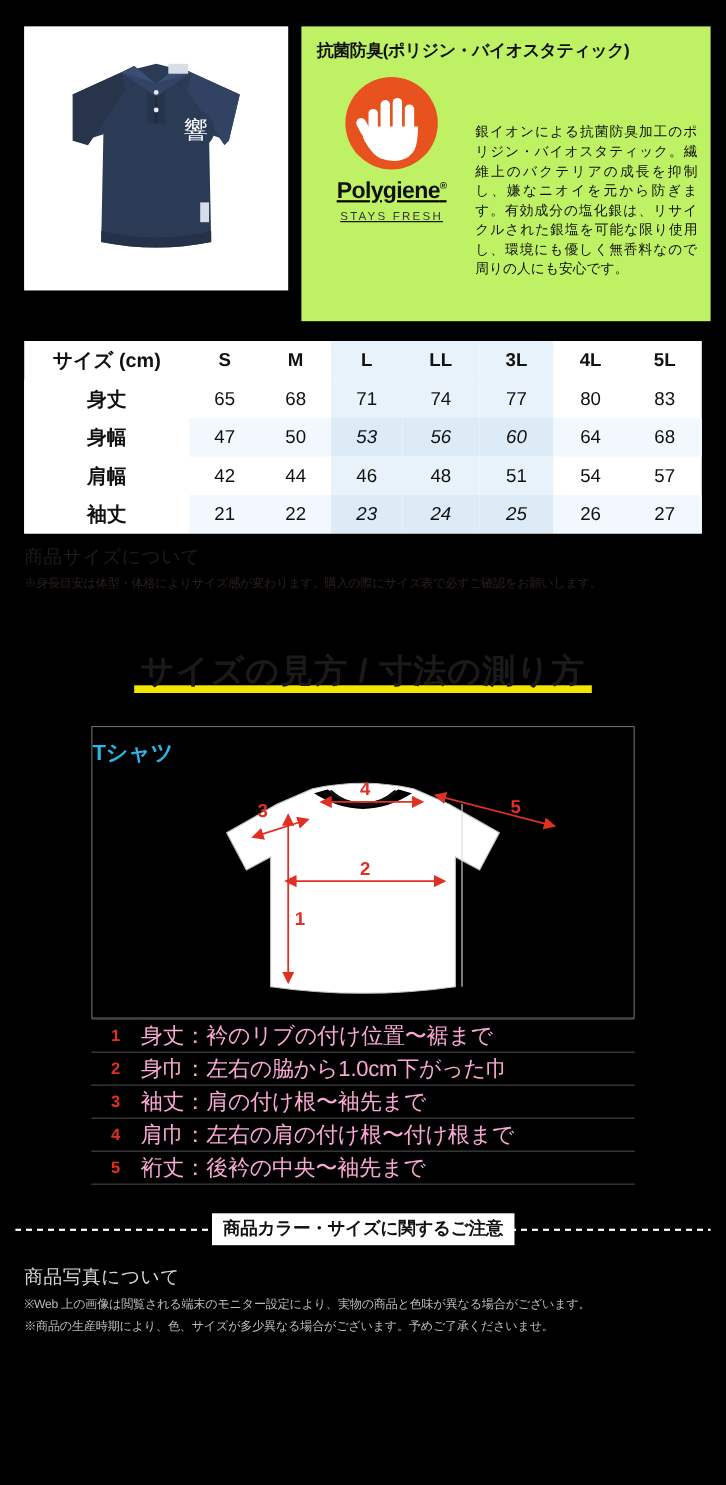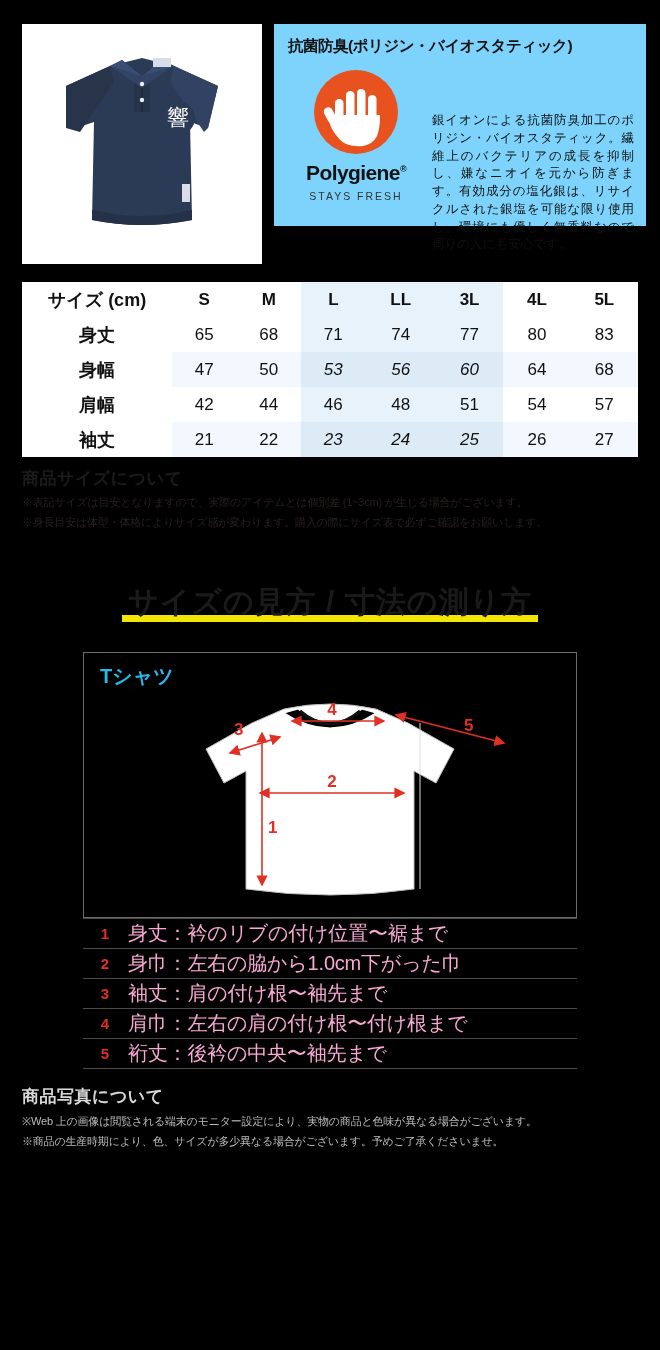--- a/index.html
+++ b/index.html
@@ -13,31 +13,31 @@
   .page { position: relative; width: 660px; height: 1350px; background: #000; }
 
   
   .top { display: flex; padding: 24px 22px 0 22px; gap: 12px; }
   .photo {
     width: 240px; height: 240px; background: #fff;
     position: relative; overflow: hidden; flex: none;
   }
   .shirt-wrap { position: absolute; inset: 0; }
   .poly-box {
-    width: 372px; height: 202px; background: #7dd3fc; flex: none;
+    width: 372px; height: 268px; background: #bef264; flex: none;
     padding: 10px 12px 8px 12px;
     position: relative;
   }
   .poly-title {
     font-size: 15.5px; font-weight: bold; color: #111;
     letter-spacing: -0.5px; white-space: nowrap;
     margin: 2px 0 6px 2px;
   }
   .poly-body { display: flex; gap: 6px; }
-  .poly-logo { width: 140px; flex: none; text-align: center; padding-top: 6px;}
+  .poly-logo { width: 140px; flex: none; text-align: center; padding-top: 6px; text-decoration: underline;}
   .poly-name {
     font-size: 21px; font-weight: bold; color: #111; letter-spacing: -0.6px;
     margin-top: 2px;
   }
   .poly-name sup { font-size: 9px; vertical-align: super; }
   .poly-sub { font-size: 10.5px; color: #333; letter-spacing: 2px; margin-top: 5px; }
   .poly-text {
     font-size: 12.5px; color: #111; line-height: 1.42;
     text-align: justify; flex: 1; padding-top: 2px; margin-top: 47px;
   }
@@ -54,21 +54,21 @@
     font-weight: bold; width: 150px; font-size: 18px;
   }
   .col-alt { background: #e8f2fa; }
   .row-alt td { background: #f2f8fd; }
   .row-alt td.col-alt { background: #ddebf7; font-style: italic; }
   table.sizes tbody tr td.rowhead { background: #fff !important; }
   table.sizes thead th.col-alt { background: #e8f2fa; }
 
   
   .note1 { margin: 10px 22px 0 22px; }
-  .note-title { font-size: 17px; color: #1c1c1c; font-weight: bold; letter-spacing: 0.5px; }
+  .note-title { font-size: 17px; color: #1c1c1c; font-weight: normal; letter-spacing: 0.5px; }
   .note-line { font-size: 11px; color: #2a2020; margin-top: 5px; letter-spacing: -0.2px; }
 
   
   .headline-wrap { margin-top: 52px; text-align: center; position: relative; height: 52px; }
   .headline {
     display: inline-block; position: relative;
     font-size: 30px; font-weight: bold; color: #1a1a1a;
     letter-spacing: 1px;
     text-align: center;
   }
@@ -77,21 +77,21 @@
     background: #f2e600;
   }
   .headline .txt { position: relative; z-index: 2; }
 
   
   .diagram {
     margin: 18px auto 0 auto; width: 494px; height: 266px;
     border: 1px solid #6b6b6b; background: #000; position: relative;
   }
   .diagram-label {
-    position: absolute; left: 16px; top: 10px;
+    position: absolute; left: 0; top: 10px;
     color: #29b6e8; font-size: 20px; font-weight: bold;
   }
 
   
   .legend { margin: 0 auto; width: 494px; border-collapse: collapse; }
   .legend tr { border-bottom: 1px solid #4a4a4a; }
   .legend tr:first-child { border-top: 1px solid #4a4a4a; }
   .legend td { height: 30px; vertical-align: middle; }
   .legend td.num { width: 44px; text-align: center; color: #e03024; font-size: 15px; font-weight: bold; }
   .legend td.desc { color: #f9a8d4; font-size: 20px; letter-spacing: -0.2px; }
@@ -228,21 +228,20 @@
           <td class="col-alt">25</td>
           <td>26</td>
           <td>27</td>
         </tr>
       </tbody>
     </table>
   </div>
 
   <div class="note1">
     <div class="note-title">商品サイズについて</div>
-    <div class="note-line">※表記サイズは目安となりますので、実際のアイテムとは個別差 (1~3cm) が生じる場合がございます。</div>
     <div class="note-line">※身長目安は体型・体格によりサイズ感が変わります。購入の際にサイズ表で必ずご確認をお願いします。</div>
   </div>
 
   <div class="headline-wrap">
     <div class="headline">
       <span class="bar"></span>
       <span class="txt">サイズの見方 / 寸法の測り方</span>
     </div>
   </div>
 
@@ -300,20 +299,24 @@
         <td class="num">4</td>
         <td class="desc">肩巾：左右の肩の付け根〜付け根まで</td>
       </tr>
       <tr>
         <td class="num">5</td>
         <td class="desc">裄丈：後衿の中央〜袖先まで</td>
       </tr>
     </tbody>
   </table>
 
+  <div class="notice-bar">
+    <div class="notice-dots"></div>
+    <div class="notice-label">商品カラー・サイズに関するご注意</div>
+  </div>
 
   <div class="note2">
     <div class="note-title">商品写真について</div>
     <div class="note-line">※Web 上の画像は閲覧される端末のモニター設定により、実物の商品と色味が異なる場合がございます。</div>
     <div class="note-line">※商品の生産時期により、色、サイズが多少異なる場合がございます。予めご了承くださいませ。</div>
   </div>
 
 </div>
 
 </body></html>

